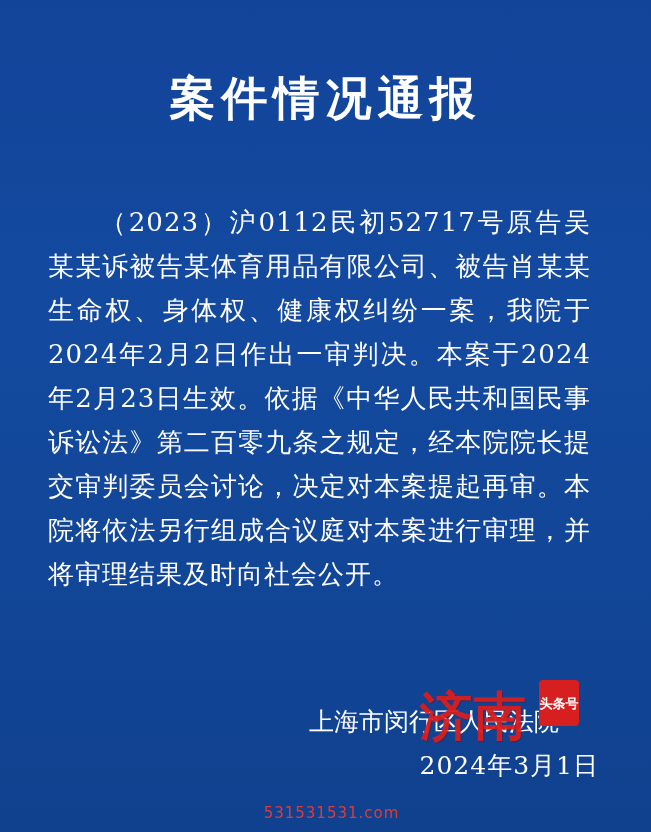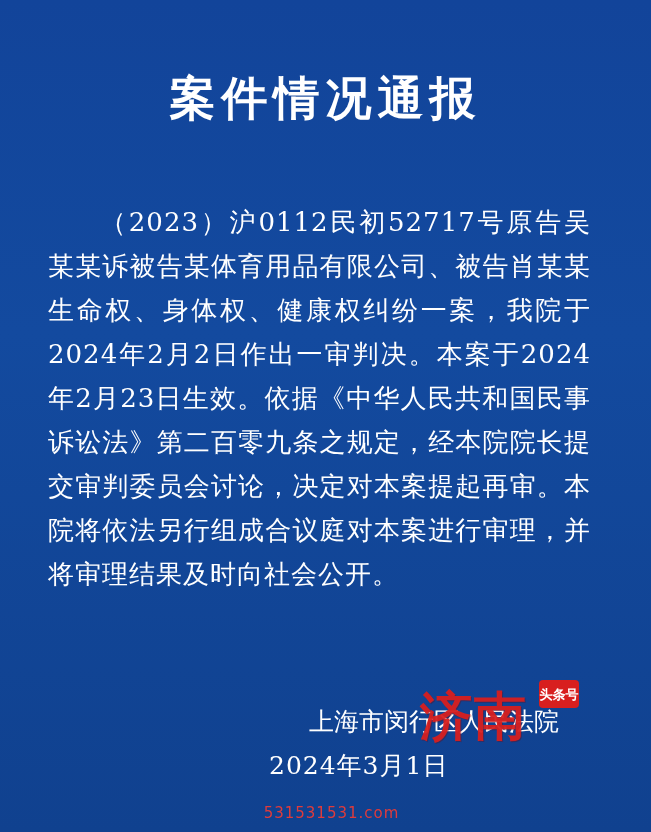--- a/index.html
+++ b/index.html
@@ -49,21 +49,21 @@
     right: 52px;
     top: 700px;
     color: #ffffff;
     font-size: 25px;
     line-height: 44px;
     text-align: center;
     width: 330px;
     font-family: "DejaVu Serif", "Liberation Serif", serif;
   }
   .sig-date {
-    text-align: left;
+    text-align: right;
     letter-spacing: 1px;
   }
   .seal {
     position: absolute;
     right: 72px;
     top: 680px;
     width: 180px;
     height: 72px;
     pointer-events: none;
   }
@@ -79,21 +79,21 @@
     font-family: "DejaVu Serif", "Liberation Serif", serif;
     text-shadow: 1px 1px 0 rgba(120,0,0,0.35);
     letter-spacing: 2px;
     opacity: 0.95;
   }
   .seal-badge {
     position: absolute;
     right: 0;
     top: 0;
     width: 40px;
-    height: 28px;
+    height: 46px;
     border-radius: 4px;
     background: #d81f1f;
     color: #ffffff;
     font-size: 13px;
     line-height: 15px;
     font-weight: bold;
     display: flex;
     align-items: center;
     justify-content: center;
     text-align: center;

